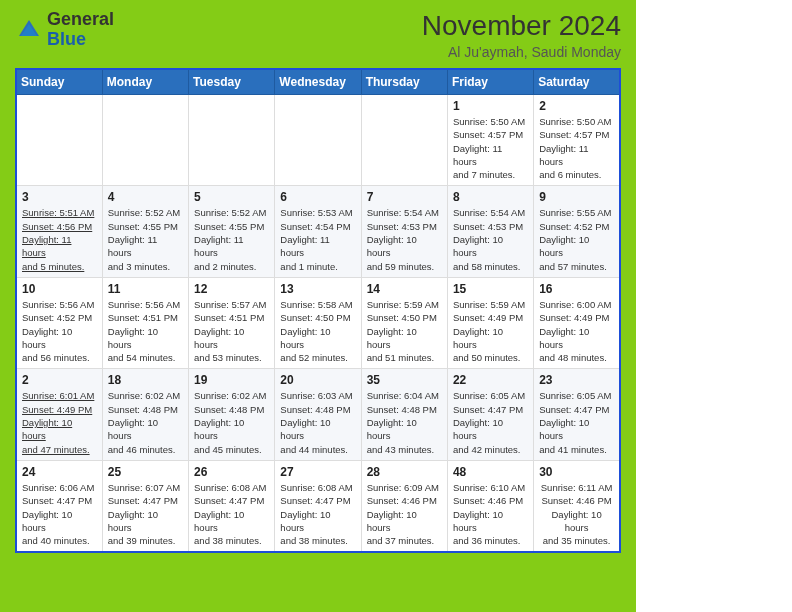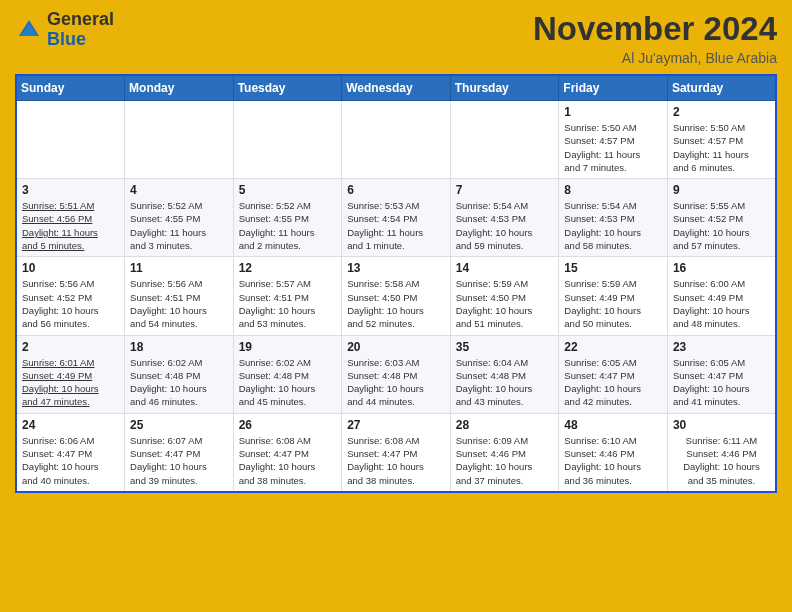--- a/index.html
+++ b/index.html
@@ -4,23 +4,23 @@
   <style>
     * { box-sizing: border-box; margin: 0; padding: 0; }
     body {
       font-family: Arial, sans-serif;
       background: #fff;
       width: 792px;
       min-height: 612px;
       padding: 0;
     }
     .page {
-      width: 792px;
+      width: 636px;
       min-height: 612px;
-      background: #eab308;
+      background: #84cc16;
       padding: 10px 15px 27px 15px;
     }
     .header {
       display: flex;
       justify-content: space-between;
       align-items: flex-start;
       margin-bottom: 8px;
     }
     .logo {
       display: flex;
@@ -35,22 +35,22 @@
     .logo-general { color: #333; }
     .logo-blue { color: #1a5faa; }
     .logo-icon {
       width: 28px;
       height: 28px;
     }
     .title-block {
       text-align: right;
     }
     .month-title {
-      font-size: 33px;
-      font-weight: bold;
+      font-size: 28px;
+      font-weight: normal;
       color: #333;
     }
     .location {
       font-size: 14px;
       color: #555;
       margin-top: 2px;
     }
     .calendar {
       width: 100%;
       border-collapse: collapse;
@@ -107,21 +107,21 @@
         <polygon points="14,4 24,20 4,20" fill="#2a6fbd"></polygon>
         <polygon points="14,8 22,20 6,20" fill="#1a8fd1" opacity="0.5"></polygon>
       </svg>
       <div class="logo-text">
         <span class="logo-general">General</span><br>
         <span class="logo-blue">Blue</span>
       </div>
     </div>
     <div class="title-block">
       <div class="month-title">November 2024</div>
-      <div class="location">Al Ju'aymah, Blue Arabia</div>
+      <div class="location">Al Ju'aymah, Saudi Monday</div>
     </div>
   </div>
 
   <table class="calendar">
     <thead>
       <tr>
       <th>Sunday</th>
           <th>Monday</th>
           <th>Tuesday</th>
           <th>Wednesday</th>

